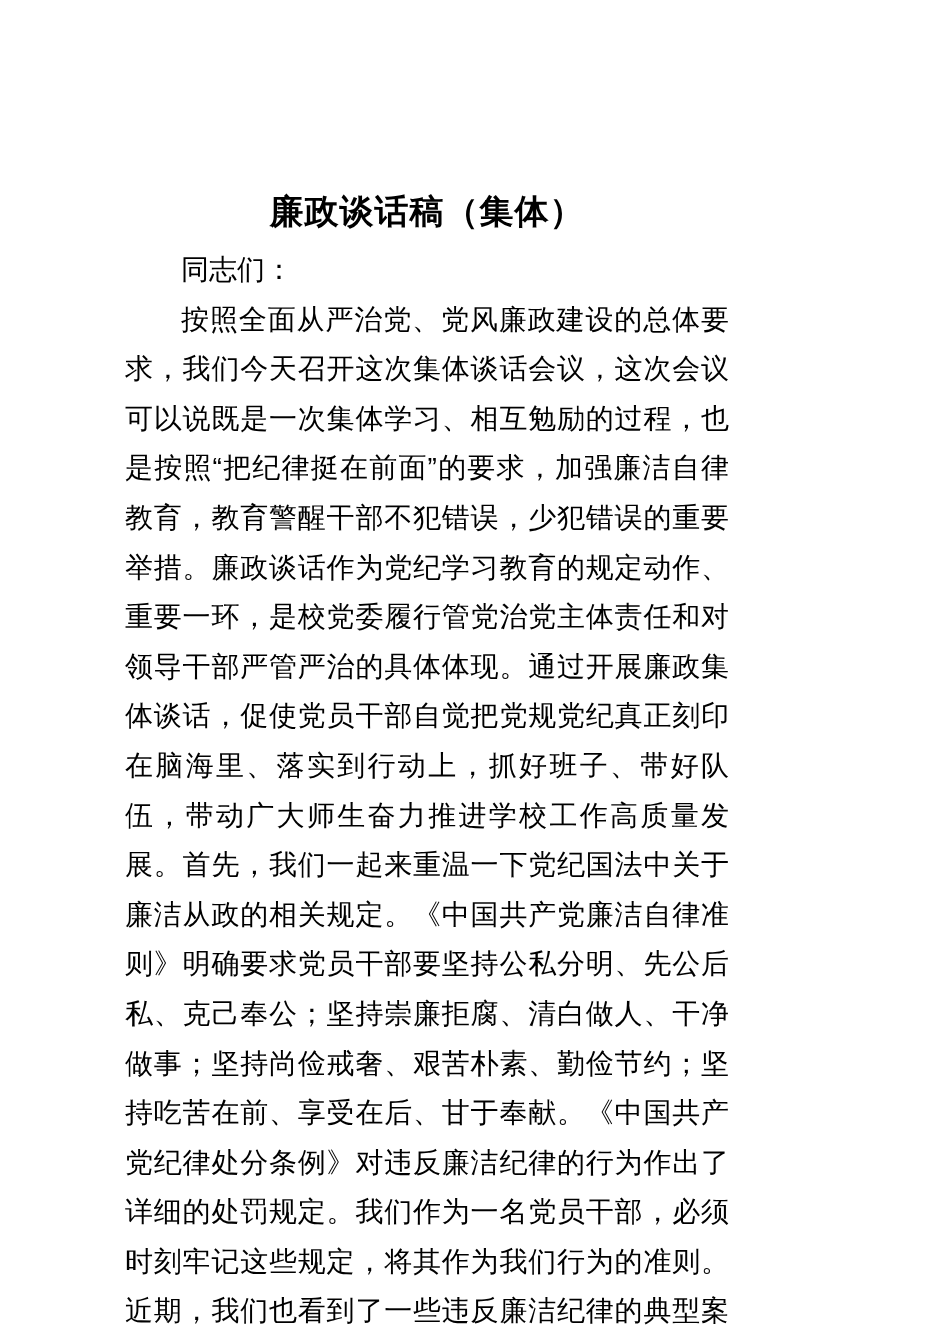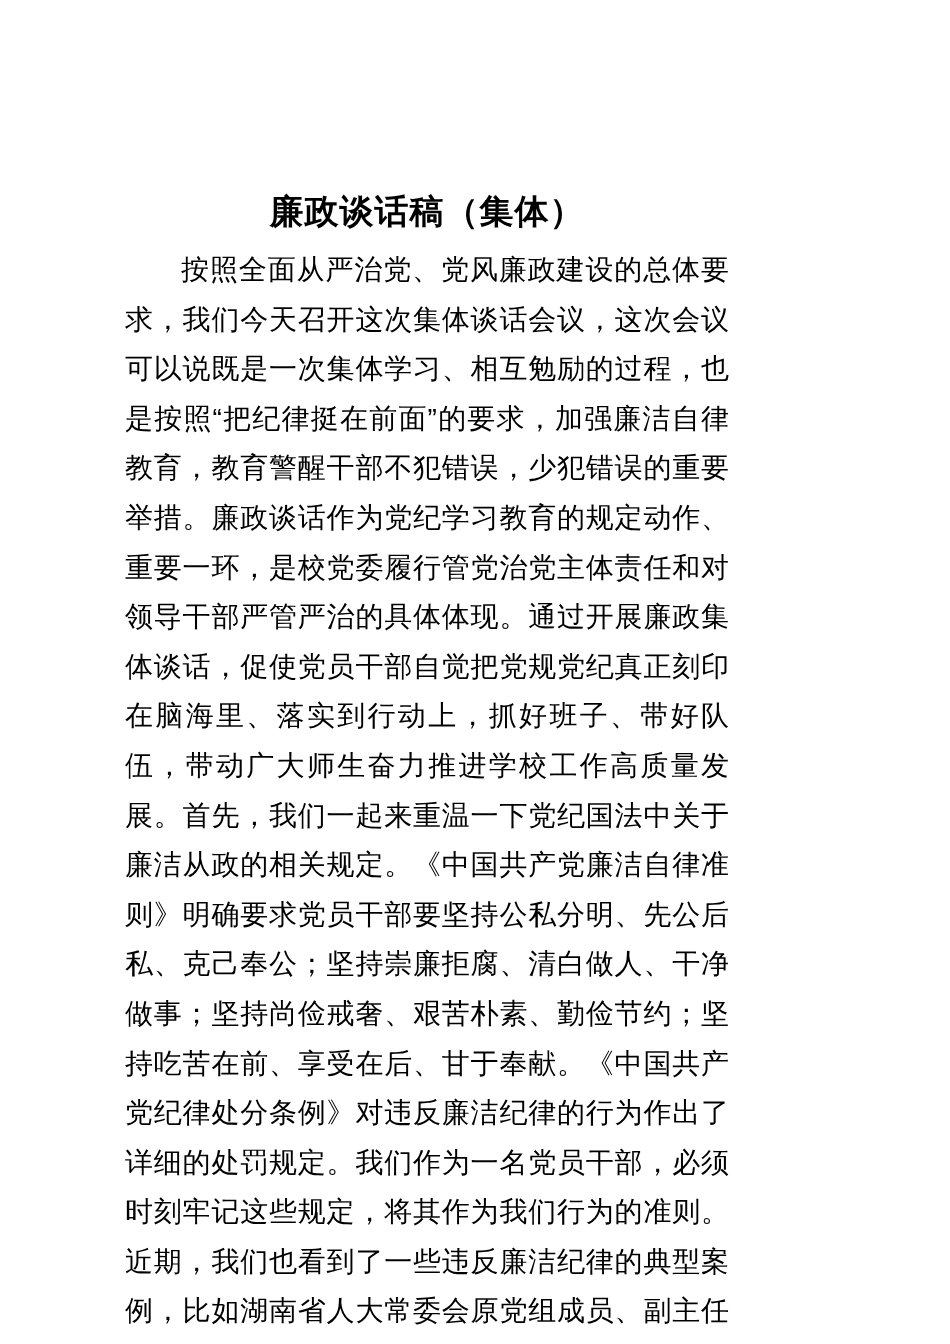--- a/index.html
+++ b/index.html
@@ -40,14 +40,15 @@
     text-indent: 2em;
     word-break: normal;
     overflow-wrap: break-word;
   }
 </style>
 </head>
 <body>
 
 <div class="page">
   <h1 class="doc-title">廉政谈话稿（集体）</h1>
+  <p class="doc-para">同志们：</p>
   <p class="doc-para">按照全面从严治党、党风廉政建设的总体要求，我们今天召开这次集体谈话会议，这次会议可以说既是一次集体学习、相互勉励的过程，也是按照“把纪律挺在前面”的要求，加强廉洁自律教育，教育警醒干部不犯错误，少犯错误的重要举措。廉政谈话作为党纪学习教育的规定动作、重要一环，是校党委履行管党治党主体责任和对领导干部严管严治的具体体现。通过开展廉政集体谈话，促使党员干部自觉把党规党纪真正刻印在脑海里、落实到行动上，抓好班子、带好队伍，带动广大师生奋力推进学校工作高质量发展。首先，我们一起来重温一下党纪国法中关于廉洁从政的相关规定。《中国共产党廉洁自律准则》明确要求党员干部要坚持公私分明、先公后私、克己奉公；坚持崇廉拒腐、清白做人、干净做事；坚持尚俭戒奢、艰苦朴素、勤俭节约；坚持吃苦在前、享受在后、甘于奉献。《中国共产党纪律处分条例》对违反廉洁纪律的行为作出了详细的处罚规定。我们作为一名党员干部，必须时刻牢记这些规定，将其作为我们行为的准则。近期，我们也看到了一些违反廉洁纪律的典型案例，比如湖南省人大常委会原党组成员、副主任彭国甫宣扬个人“政绩”，捞取政治资本，政绩观扭曲，</p>
 </div>
 
 </body></html>

